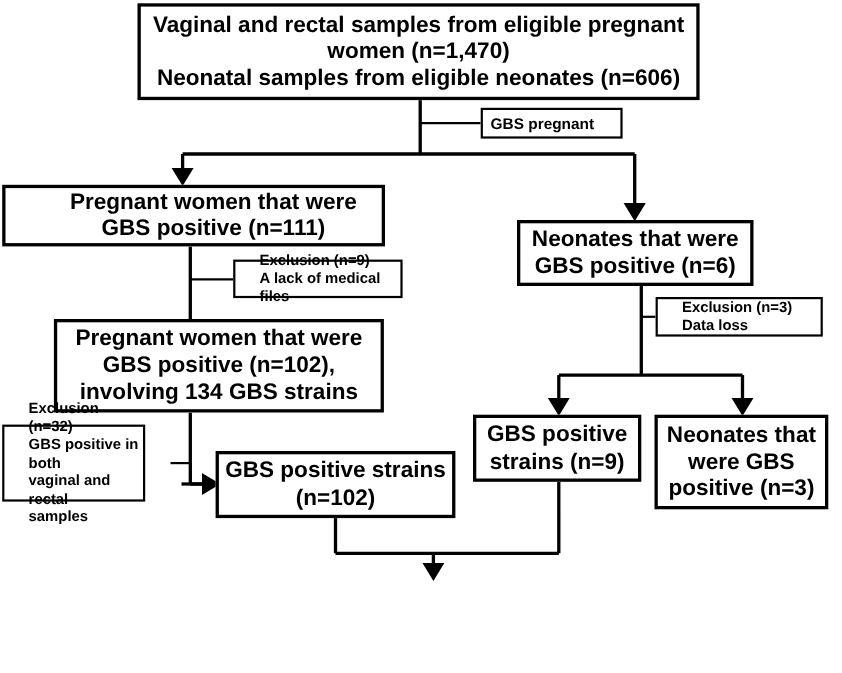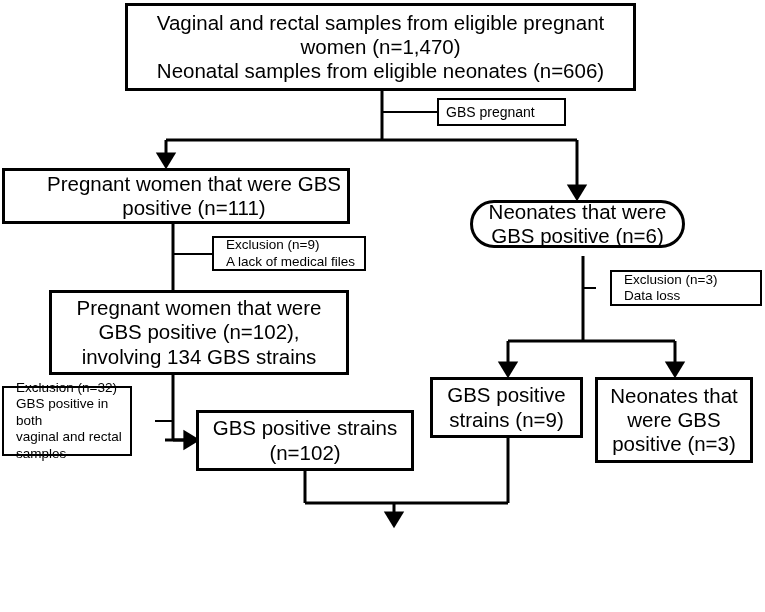--- a/index.html
+++ b/index.html
@@ -29,30 +29,31 @@
     box-sizing: border-box;
     background: #ffffff;
     border: 3px solid #000000;
     display: flex;
     align-items: center;
     justify-content: center;
     text-align: center;
     line-height: 1.18;
     white-space: pre-line;
     z-index: 2;
+    font-weight: bold;
   }
   .node.main {
     font-size: 20.5px;
   }
   .node.small {
     border-width: 2px;
     font-size: 13.5px;
     text-align: left;
     justify-content: center;
-    padding-left: 12px;
+    padding-left: 22px;
     line-height: 1.22;
   }
   .node.label {
     border-width: 2px;
     font-size: 14px;
     text-align: left;
     justify-content: flex-start;
     padding-left: 7px;
   }
   .node-text {
@@ -61,22 +62,22 @@
   }
 
   
   #n-source    { left: 125px; top: 3px;   width: 511px; height: 88px;  }
   #n-screening { left: 437px; top: 98px;  width: 129px; height: 28px;  }
   #n-preg111   { left: 2px;   top: 168px; width: 348px; height: 56px; padding-left: 36px;  }
   #n-excl9     { left: 212px; top: 236px; width: 154px; height: 35px;  }
   #n-preg102   { left: 49px;  top: 290px; width: 300px; height: 85px;  }
   #n-excl32    { left: 2px;   top: 386px; width: 130px; height: 70px;  }
   #n-strain102 { left: 196px; top: 410px; width: 218px; height: 61px;  }
-  #n-neo6      { left: 470px; top: 200px; width: 215px; height: 48px; border-radius: 25px;  }
-  #n-excl3     { left: 596px; top: 270px; width: 152px; height: 36px; margin-left: 14px;  }
+  #n-neo6      { left: 470px; top: 200px; width: 215px; height: 60px;  }
+  #n-excl3     { left: 596px; top: 270px; width: 152px; height: 36px;  }
   #n-strain3   { left: 430px; top: 377px; width: 153px; height: 61px;  }
   #n-neo3      { left: 595px; top: 377px; width: 158px; height: 86px;  }
   #n-analysis  { left: 264px; top: 527px; width: 259px; height: 81px;  }
 </style>
 </head>
 <body>
 
 <div id="flow-root">
 
   <svg id="connectors" viewBox="0 0 765 612" width="765" height="612" xmlns="http://www.w3.org/2000/svg">

